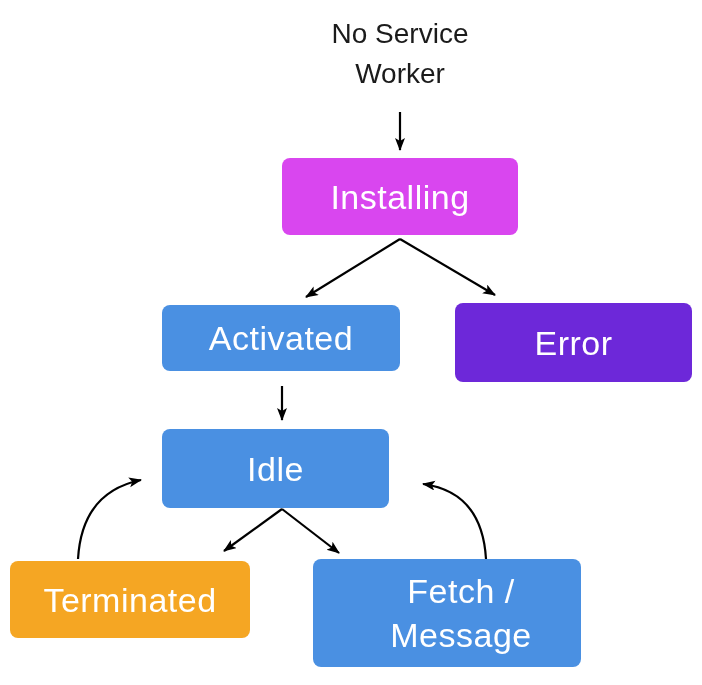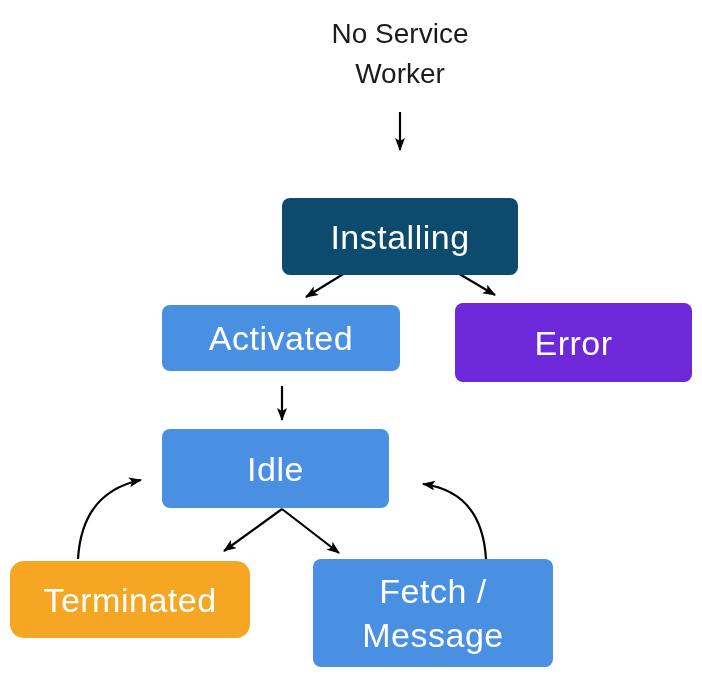--- a/index.html
+++ b/index.html
@@ -38,22 +38,22 @@
     justify-content: center;
     font-size: 34px;
     line-height: 44px;
     letter-spacing: 0.5px;
     text-align: center;
   }
   #node-installing  { left:282px; top:158px; width:236px; height:77px; }
   #node-activated   { left:162px; top:305px; width:238px; height:66px; }
   #node-error       { left:455px; top:303px; width:237px; height:79px; }
   #node-idle        { left:162px; top:429px; width:227px; height:79px; }
-  #node-terminated  { left:10px;  top:561px; width:240px; height:77px;border-radius:14px; }
-  #node-fetch       { left:313px; top:559px; width:240px; height:108px; }
+  #node-terminated  { left:10px;  top:561px; width:240px; height:77px; }
+  #node-fetch       { left:313px; top:559px; width:240px; height:108px;padding-left:28px; }
 </style>
 </head>
 <body>
 
 <div class="canvas" style="background-color: rgb(255, 255, 255);">
 
   <svg class="arrows" viewBox="0 0 702 685" xmlns="http://www.w3.org/2000/svg">
     <defs>
       <marker id="ah" markerUnits="userSpaceOnUse" markerWidth="18" markerHeight="14" refX="12" refY="5" orient="auto">
         <path class="arrowhead" d="M0,0 L13,5 L0,10 L3,5 Z" fill="#000000"></path>
@@ -67,21 +67,21 @@
     <path class="arrow" d="M282,509 L339,553" fill="none" stroke-width="2.2" marker-end="url(#ah)" stroke="#000000"></path>
     <path class="arrow" d="M78,559 Q82,492 141,480" fill="none" stroke-width="2.2" marker-end="url(#ah)" stroke="#000000"></path>
     <path class="arrow" d="M486,559 Q482,492 423,484" fill="none" stroke-width="2.2" marker-end="url(#ah)" stroke="#000000"></path>
   </svg>
 
   <div class="title" style="color: rgb(27, 27, 27);">
     <div>No Service</div>
     <div>Worker</div>
   </div>
 
-  <div class="node" id="node-installing" style="background-color: #0c4a6e; color: rgb(255, 255, 255); margin-top: 40px;">
+  <div class="node" id="node-installing" style="background-color: #d946ef; color: rgb(255, 255, 255);">
     <span>Installing</span>
   </div>
 
   <div class="node" id="node-activated" style="background-color: rgb(74, 144, 226); color: rgb(255, 255, 255);">
     <span>Activated</span>
   </div>
 
   <div class="node" id="node-error" style="background-color: #6d28d9; color: rgb(255, 255, 255);">
     <span>Error</span>
   </div>

